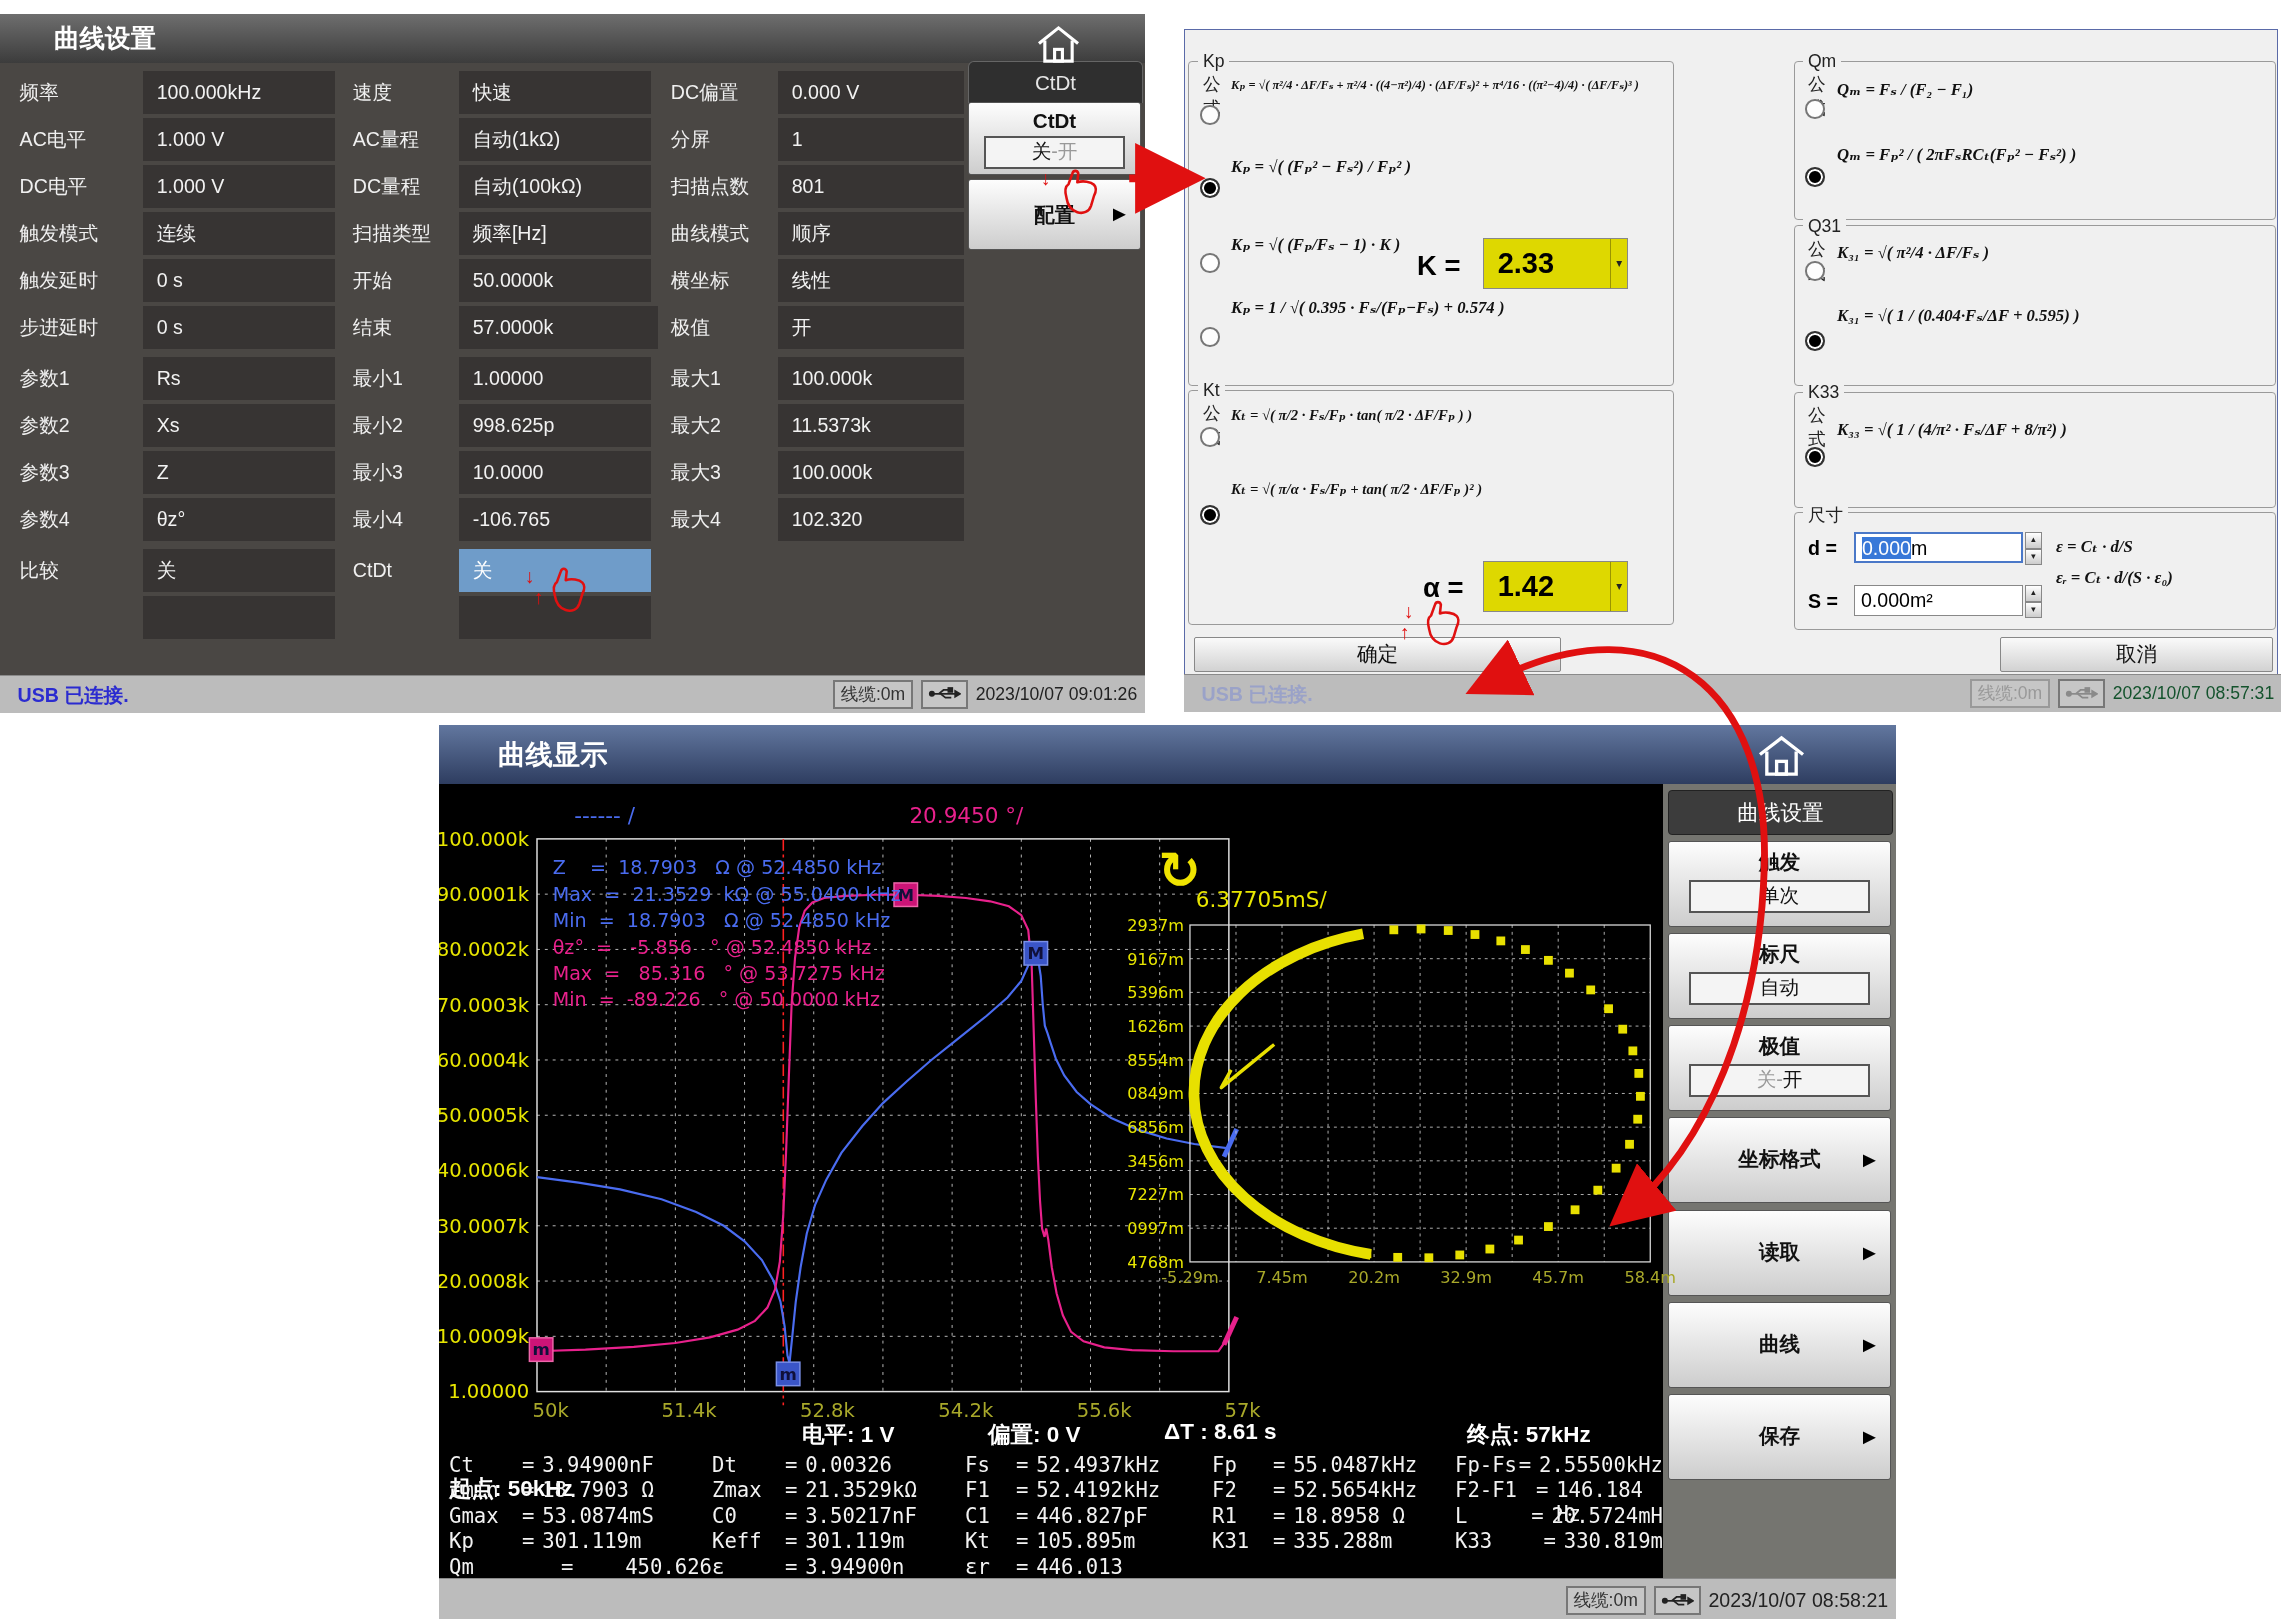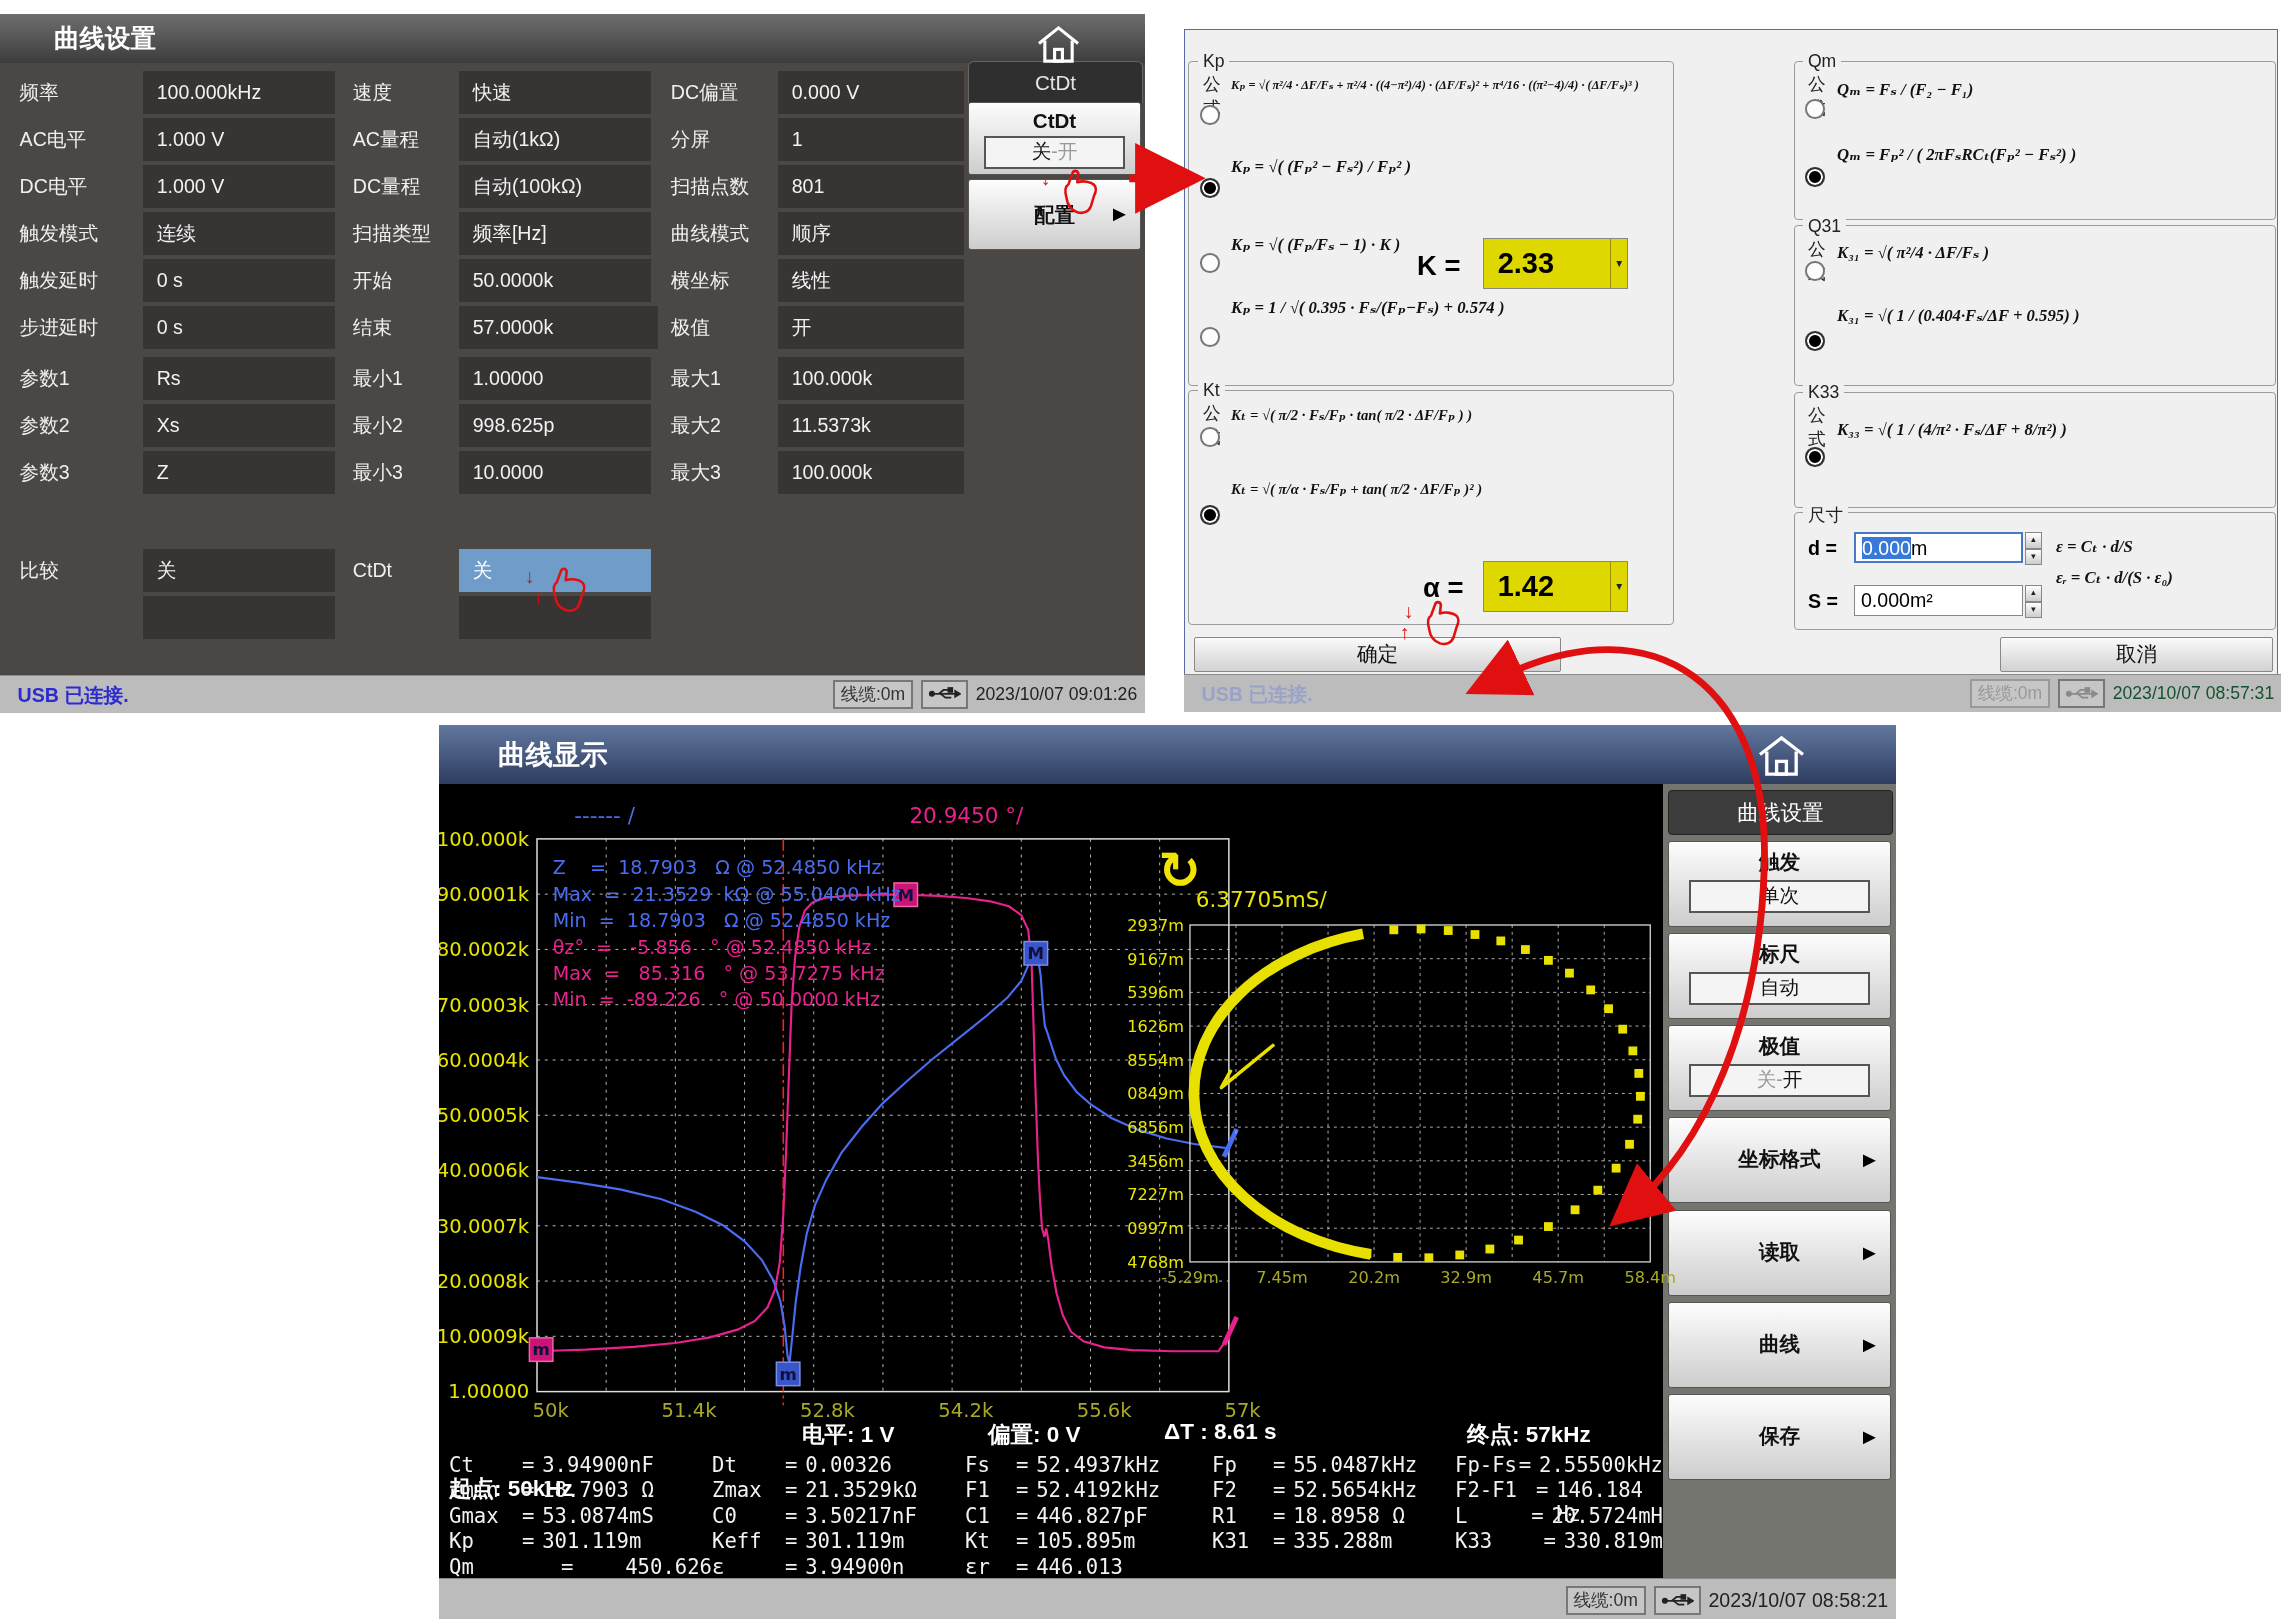--- a/index.html
+++ b/index.html
@@ -142,20 +142,28 @@
           <div class="albl" style="left: 659px; width: 116px;">最大2</div>
           <div class="aval" style="left: 778px; width: 186px;">11.5373k</div>
         </div>
         <div class="arow" style="top: 380px;">
           <div class="albl" style="left: 7.8px; width: 131px;">参数3</div>
           <div class="aval" style="left: 143px; width: 192px;">Z</div>
           <div class="albl" style="left: 341px; width: 114px;">最小3</div>
           <div class="aval" style="left: 459px; width: 192px;">10.0000</div>
           <div class="albl" style="left: 659px; width: 116px;">最大3</div>
           <div class="aval" style="left: 778px; width: 186px;">100.000k</div>
+        </div>
+        <div class="arow" style="top: 427px;">
+          <div class="albl" style="left: 7.8px; width: 131px;">参数4</div>
+          <div class="aval" style="left: 143px; width: 192px;">θz°</div>
+          <div class="albl" style="left: 341px; width: 114px;">最小4</div>
+          <div class="aval" style="left: 459px; width: 192px;">-106.765</div>
+          <div class="albl" style="left: 659px; width: 116px;">最大4</div>
+          <div class="aval" style="left: 778px; width: 186px;">102.320</div>
         </div>
         <div class="arow" style="top: 478px;">
           <div class="albl" style="left: 7.8px; width: 131px;">比较</div>
           <div class="aval" style="left: 143px; width: 192px;">关</div>
           <div class="albl" style="left: 341px; width: 114px;">CtDt</div>
           <div class="aval hl" style="left: 459px; width: 192px;">关</div>
         </div>
         <div class="arow" style="top: 525px;">
           <div class="aval" style="left: 143px; width: 192px;"></div>
           <div class="aval" style="left: 459px; width: 192px;"></div>

